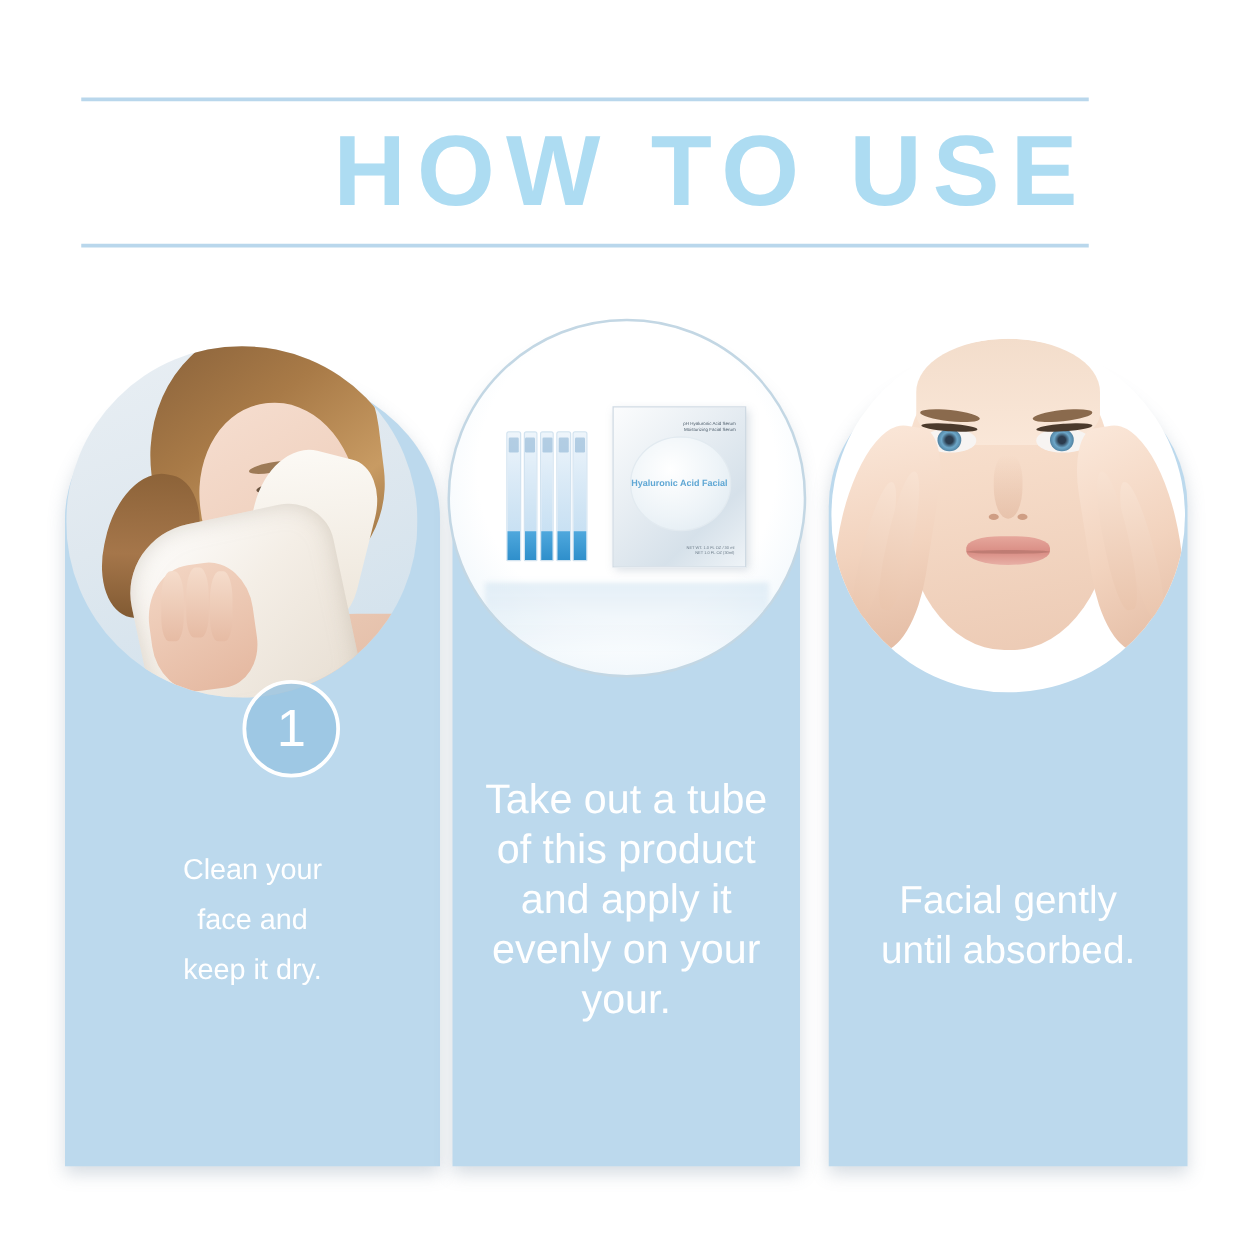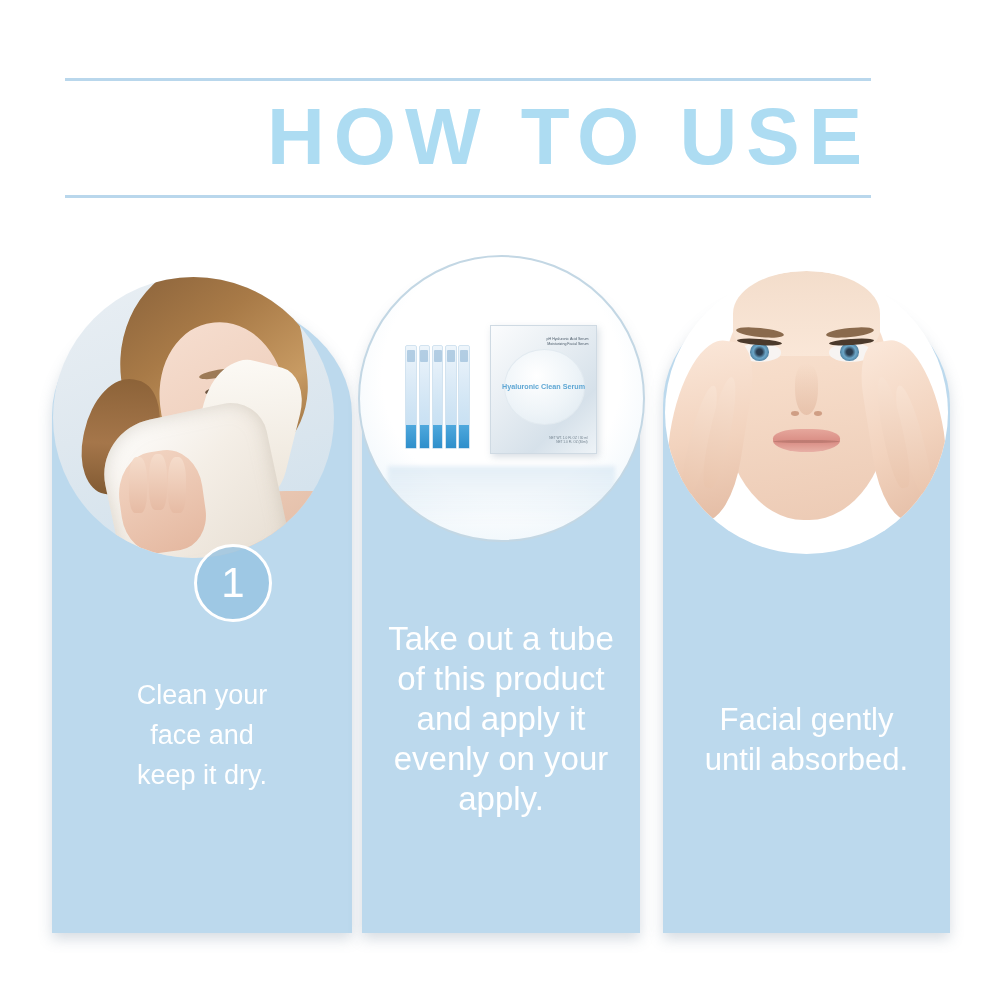--- a/index.html
+++ b/index.html
@@ -299,21 +299,21 @@
 
   
   .caption {
     position: absolute;
     left: 0; width: 100%;
     text-align: center;
     color: #ffffff;
     font-family: "Liberation Sans", sans-serif;
     font-weight: normal;
   }
-  .caption.t1 { top: 380px; font-size: 27px; line-height: 40px; }
+  .caption.t1 { top: 380px; font-size: 23px; line-height: 40px; }
   .caption.t2 { top: 354px; font-size: 33px; line-height: 40px; }
   .caption.t3 { top: 415px; font-size: 31px; line-height: 40px; }
 </style>
 </head>
 <body>
 
 <div id="title-block">
   <div class="rule top"></div>
   <div id="page-title">HOW TO USE</div>
   <div class="rule bottom"></div>
@@ -374,38 +374,38 @@
               <b></b>
               <i></i>
             </div>
         </div>
         <div class="prod-box">
           <div class="prod-disc"></div>
           <div class="prod-tag">
             <div>pH Hyaluronic Acid Serum</div>
             <div>Moisturizing Facial Serum</div>
           </div>
-          <div class="prod-name">Hyaluronic Clean Serum</div>
+          <div class="prod-name">Hyaluronic Acid Facial</div>
           <div class="prod-fine">
             <div>NET WT. 1.0 FL OZ / 30 ml</div>
             <div>NET 1.0 FL OZ (30ml)</div>
           </div>
         </div>
         <div class="reflection"></div>
       </div>
     </div>
     <div class="badge b2">
       <span>2</span>
     </div>
     <div class="caption t2">
       <div>Take out a tube</div>
       <div>of this product</div>
       <div>and apply it</div>
       <div>evenly on your</div>
-      <div>apply.</div>
+      <div>your.</div>
     </div>
   </div>
 
   <div class="card c3">
     <div class="media m3">
       <div class="ph3-bg"></div>
       <div class="ph3-face"></div>
       <div class="ph3-fore"></div>
       <div class="ph3-brow l"></div>
       <div class="ph3-brow r"></div>

